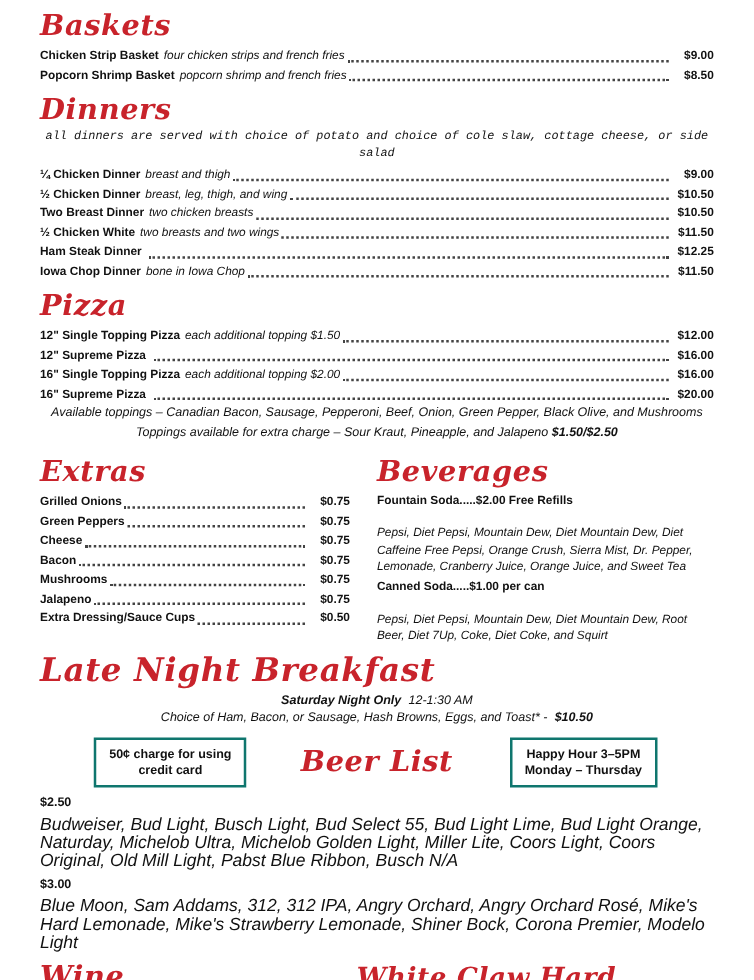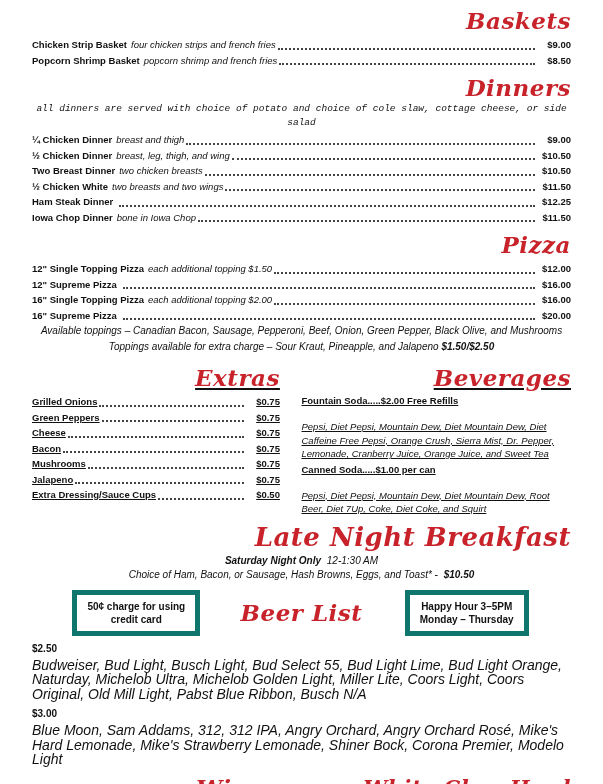--- a/index.html
+++ b/index.html
@@ -10,21 +10,21 @@
     color:#111;
     --accent:#c8232b;
   }
   .page { padding:6px 32px 0 32px; }
 
   
   .script {
     font-family:"DejaVu Serif", serif;
     font-style:italic; font-weight:700;
     color:var(--accent);
-    text-align:right;
+    text-align:left;
     letter-spacing:.5px;
   }
   .h23 { font-size:23px; line-height:29px; }
   .h26 { font-size:26px; line-height:32px; }
   .h21 { font-size:21px; line-height:29px; }
 
   
   .rows { margin-top:2px; }
   .row { display:flex; align-items:flex-end; font-size:9.5px; line-height:15.5px; }
   .nm { font-weight:700; white-space:nowrap; }
@@ -32,37 +32,37 @@
   .leader { flex:1; border-bottom:2px dotted #444; margin:0 2px 3px 2px; min-width:10px; }
   .pr { font-weight:700; white-space:nowrap; min-width:34px; text-align:right; }
 
   .center-note { text-align:center; font-style:italic; font-size:9.5px; line-height:14px;font-family:Liberation Mono, monospace; }
   .sec { margin-top:5px; }
 
   .pz-note { text-align:center; font-style:italic; font-size:10px; line-height:16px; }
   .pz-note b { font-style:italic; }
 
   
-  .cols { display:flex; justify-content:space-between; margin-top:8px;text-decoration:underline; }
+  .cols { display:flex; justify-content:space-between; margin-top:8px; }
   .col-extras { width:46%; }
   .col-bev { width:50%; }
   .bev-label { font-weight:700; font-size:9.5px; line-height:14px; margin-top:2px; }
   .bev-opts { font-style:italic; font-size:9.5px; line-height:13.5px; margin-top:12px; }
 
   
   .ln-sched { text-align:center; font-size:10px; line-height:14px; margin-top:1px; }
   .ln-sched .b { font-weight:700; font-style:italic; }
   .ln-sched .t { font-style:italic; margin-left:3px; }
   .ln-details { text-align:center; font-style:italic; font-size:10px; line-height:14px; }
   .ln-details .p { font-weight:700; margin-left:3px; }
 
   
   .beer-head { display:grid; grid-template-columns:1fr auto 1fr; align-items:center; margin-top:8px; }
   .note-box {
-    border:5px solid #0f766e; padding:5px 10px;
+    border:2px solid #0f766e; padding:5px 10px;
     font-weight:700; font-size:10px; line-height:13px; text-align:center;
     justify-self:center;
   }
   .tier-price { font-weight:700; font-size:10px; line-height:14px; margin-top:6px; }
   .tier-list { font-style:italic; font-size:14px; line-height:14.5px; margin-top:2px; }
 
   
   .cols2 { display:flex; justify-content:space-between; margin-top:6px; }
   .col-wine { width:43%; }
   .col-claw { width:53%; }

